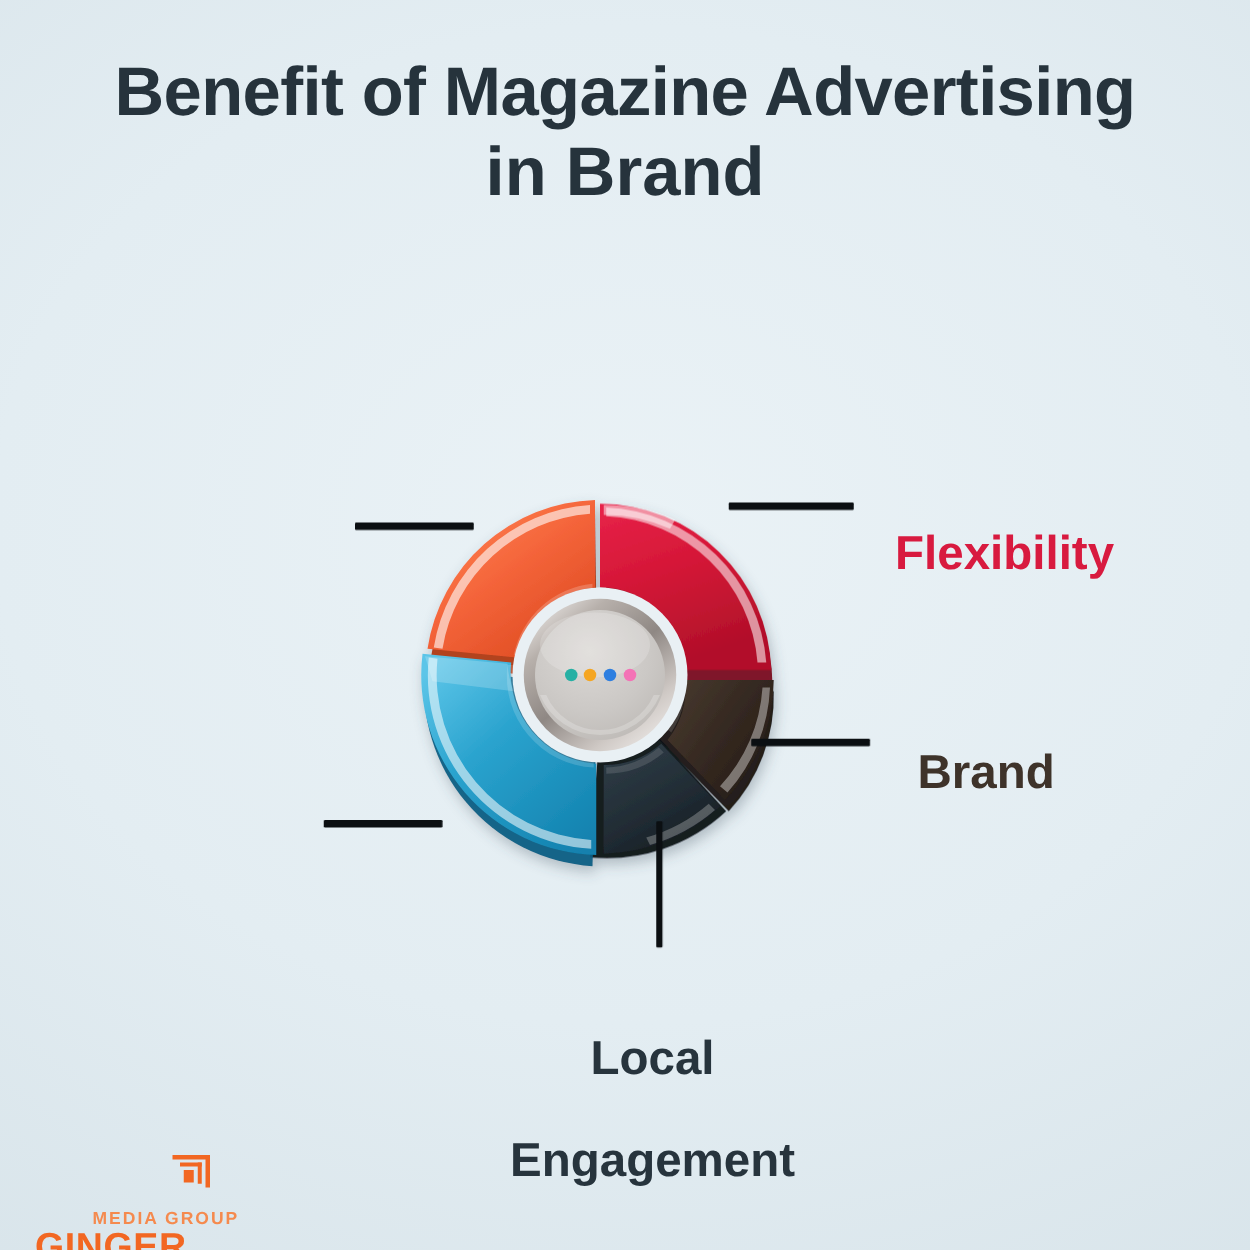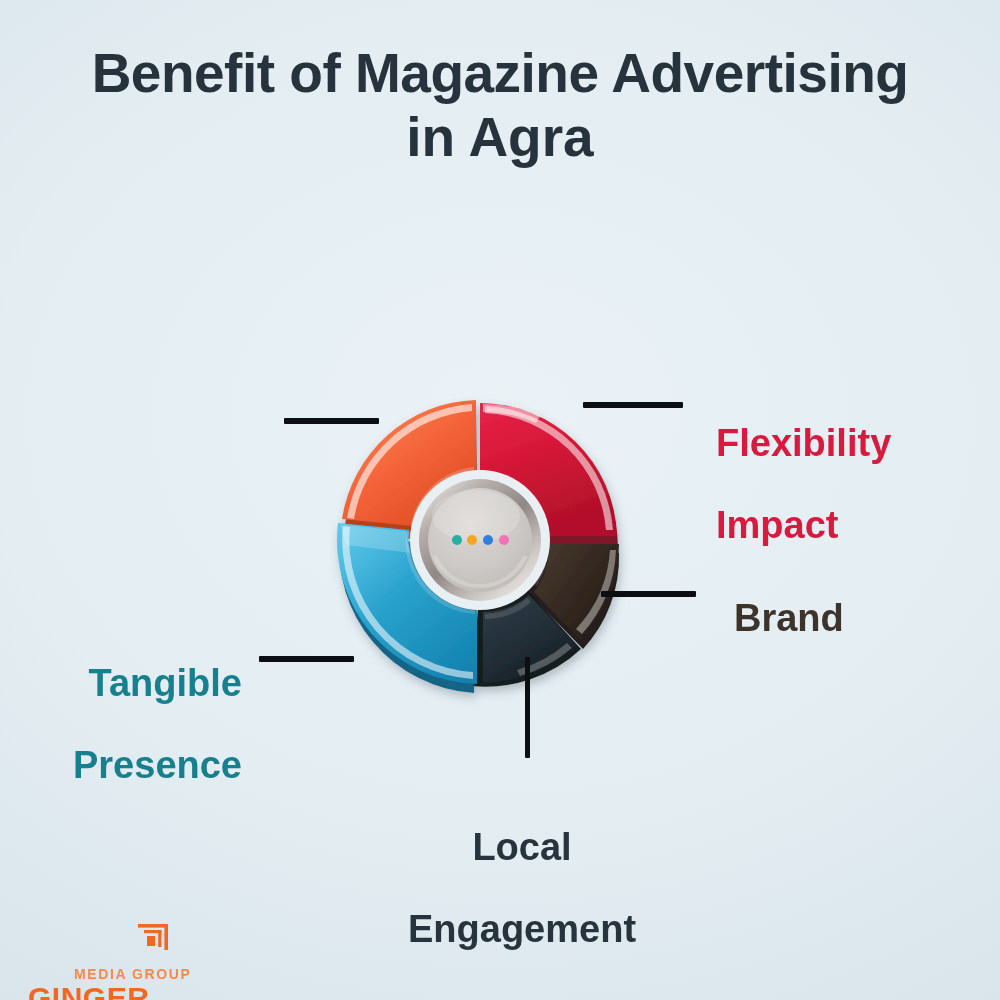--- a/index.html
+++ b/index.html
@@ -141,21 +141,21 @@
     line-height: 1;
   }
 </style>
 </head>
 <body>
 
 <div id="poster">
 
   <div class="title-block">
     <span class="title-line l1">Benefit of Magazine Advertising</span>
-    <span class="title-line l2">in Agra</span>
+    <span class="title-line l2">in Brand</span>
   </div>
 
   <div id="wheel-wrap">
     <svg id="wheel-svg" width="400" height="400" viewBox="0 0 400 400">
       <defs>
 
         <linearGradient id="gradRed" x1="0" y1="0" x2="0.35" y2="1">
           <stop offset="0%" stop-color="#e8234a"></stop>
           <stop offset="45%" stop-color="#d61838"></stop>
           <stop offset="100%" stop-color="#b2102a"></stop>
@@ -294,31 +294,26 @@
 
   <div class="leader h" style="left:601px; top:591px; width:95px;"></div>
 
   <div class="leader h" style="left:259px; top:656px; width:95px;"></div>
 
   <div class="leader v" style="left:525px; top:657px; height:101px;"></div>
 
 
   <div class="label" id="label-measurable-impact">
     <span class="ln">Flexibility</span>
-    <span class="ln">Impact</span>
   </div>
 
   <div class="label" id="label-brand-association">
     <span class="ln">Brand</span>
   </div>
 
-  <div class="label" id="label-tangible-presence">
-    <span class="ln">Tangible</span>
-    <span class="ln">Presence</span>
-  </div>
 
   <div class="label" id="label-local-engagement">
     <span class="ln">Local</span>
     <span class="ln">Engagement</span>
   </div>
 
   <div id="logo">
     <svg id="logo-mark" width="34" height="30" viewBox="0 0 34 30">
       <path d="M2 2 H32 V5.6 H2 Z" fill="#f26722"></path>
       <path d="M28.4 2 H32 V28 H28.4 Z" fill="#f26722"></path>

